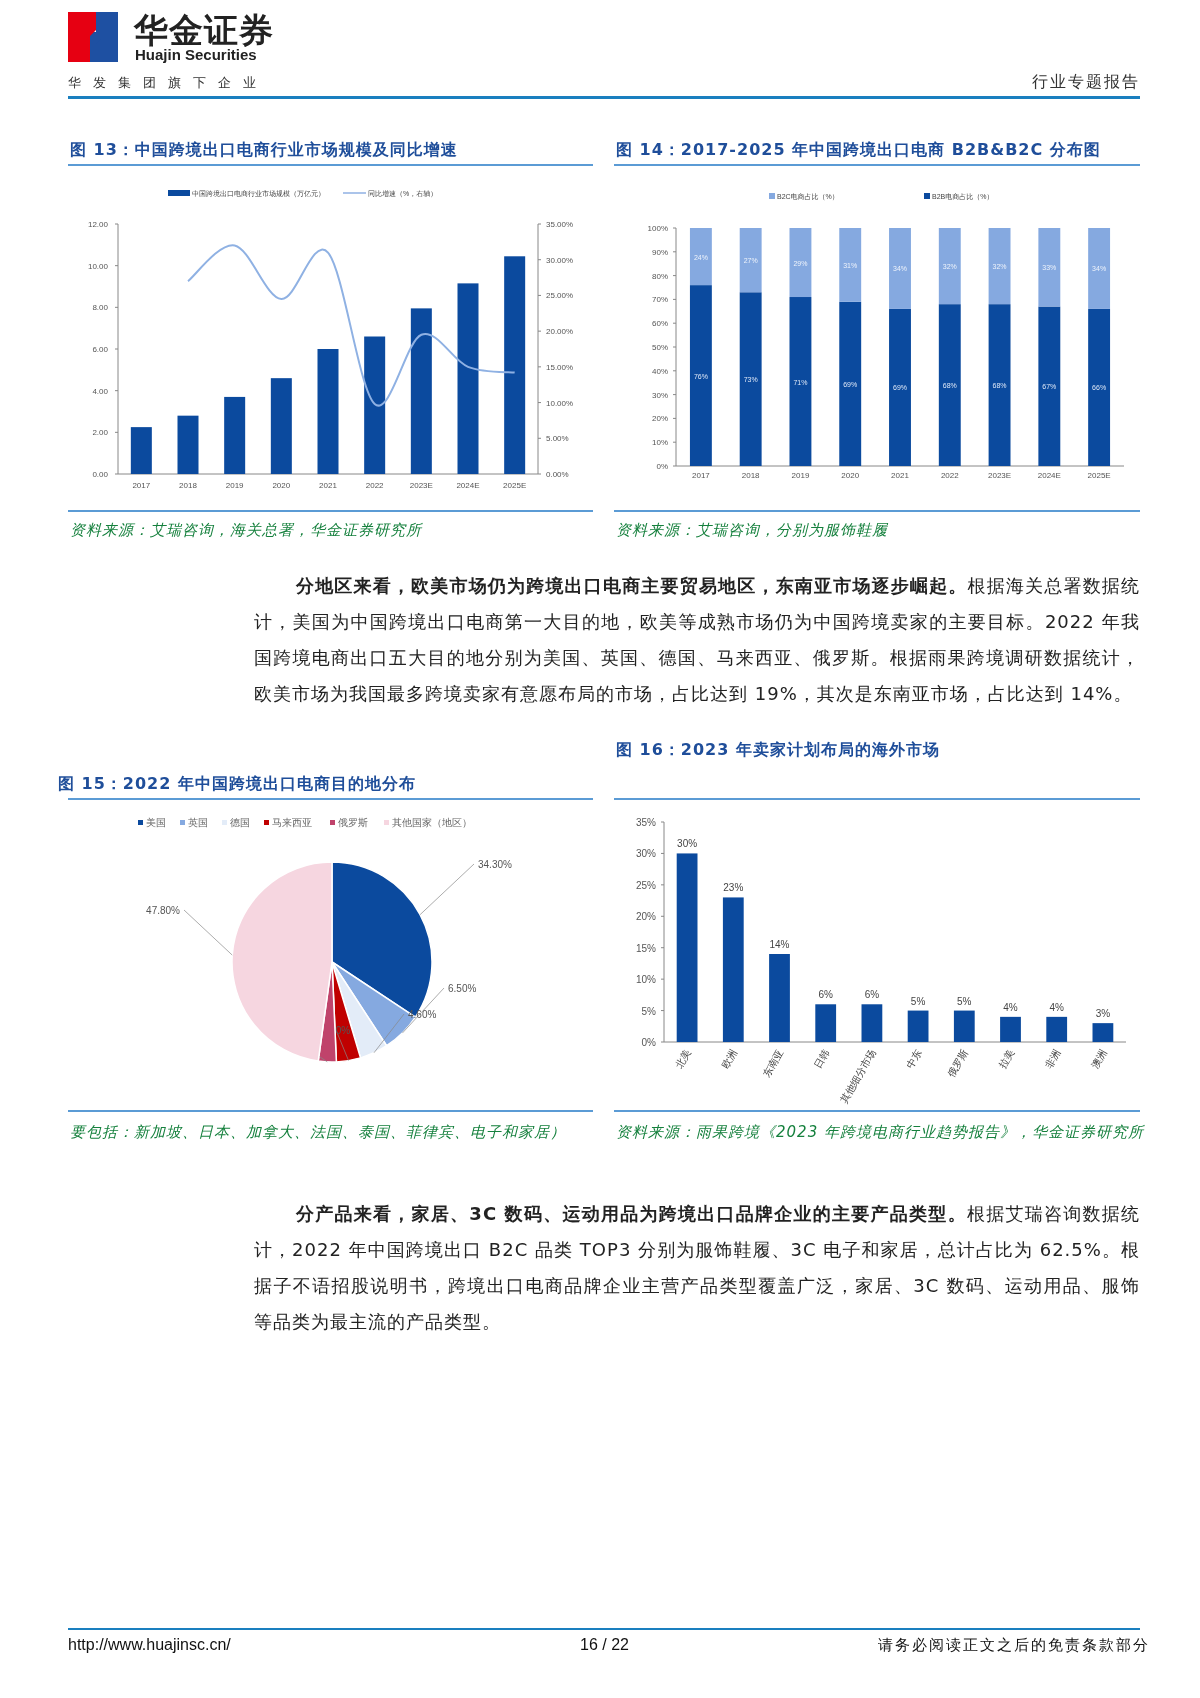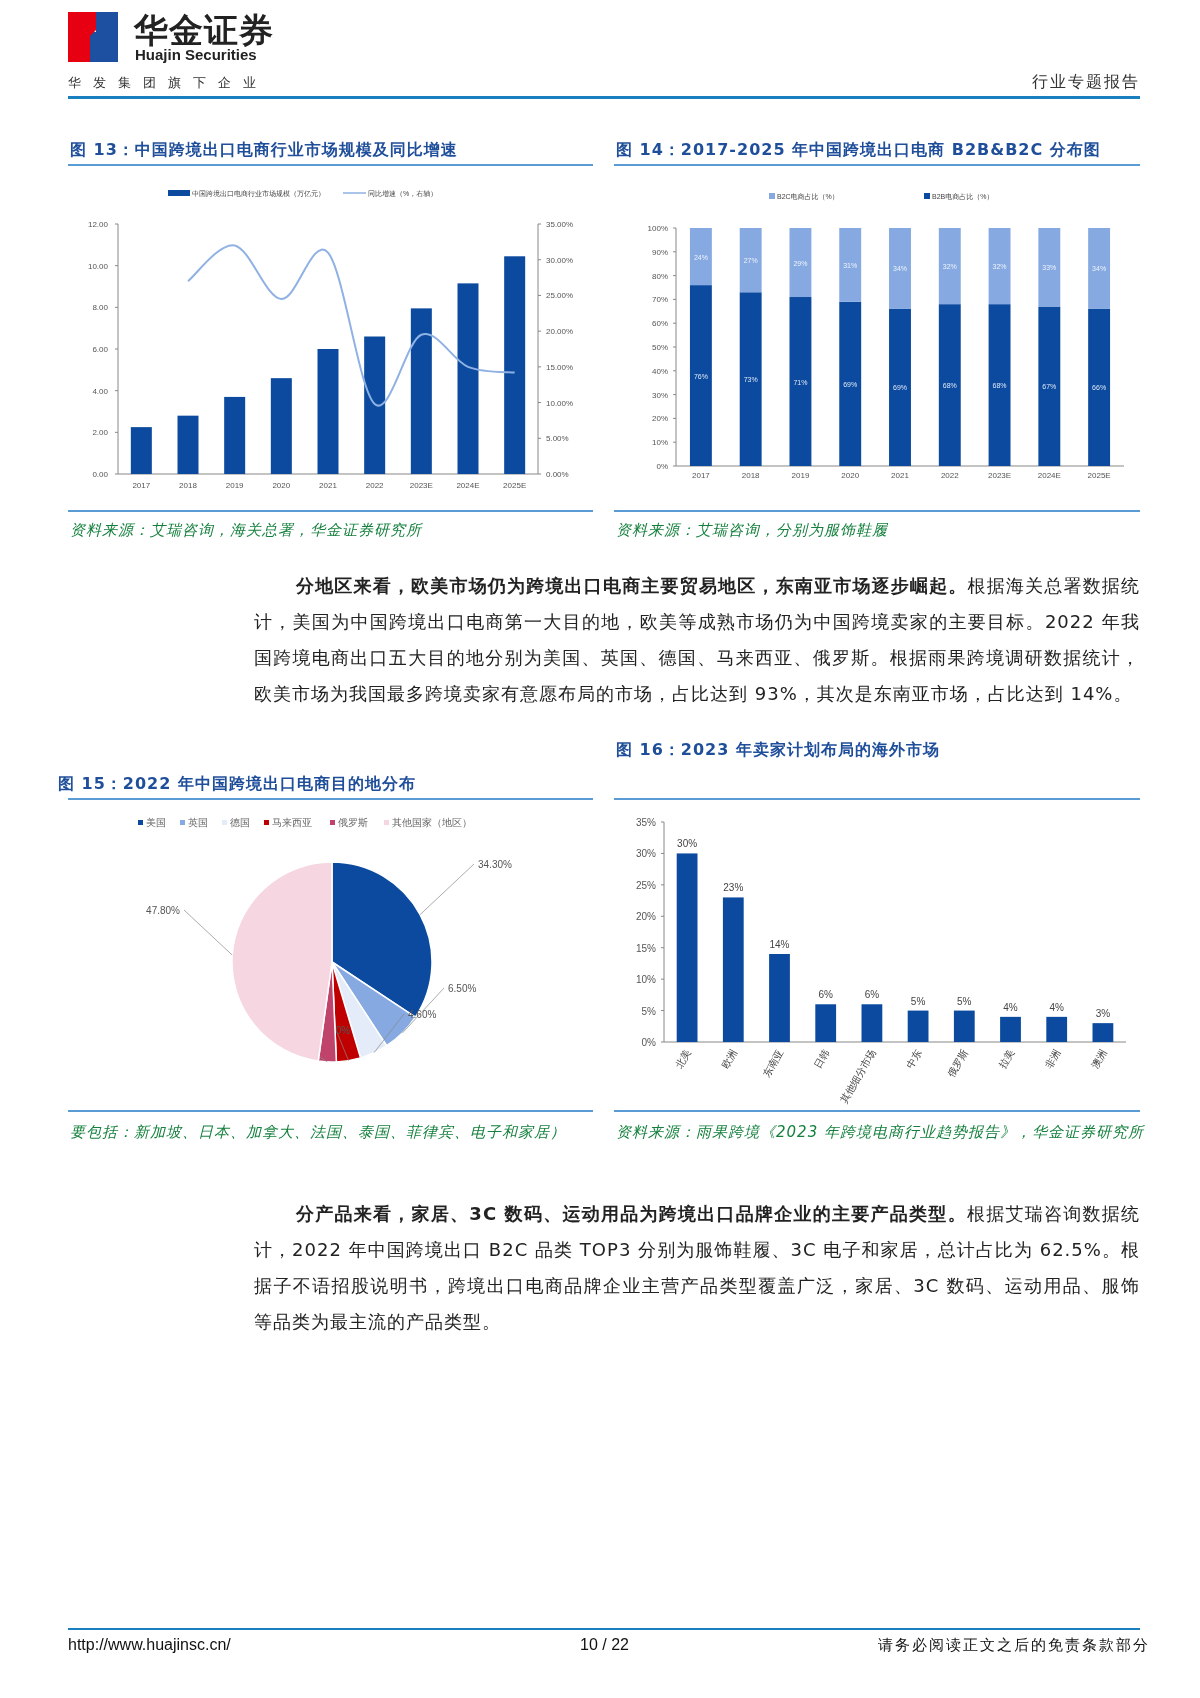--- a/index.html
+++ b/index.html
@@ -190,21 +190,21 @@
       <rect x="474.16" y="51.999999999999986" width="21.90222222222222" height="80.92" fill="#85a9e0"></rect>
       <text x="485.11111111111114" y="214.45999999999998" font-size="7" fill="#dfe8f7" text-anchor="middle">66%</text>
       <text x="485.11111111111114" y="95.45999999999998" font-size="7" fill="#eef3fb" text-anchor="middle">34%</text>
       <text x="485.11111111111114" y="302" font-size="8" fill="#555" text-anchor="middle">2025E</text>
     </svg>
 </div>
 <div class="abs fig-rule" style="left:614px;top:510px;width:526px;"></div>
 <div class="abs src" style="left:616px;top:514px;">资料来源：艾瑞咨询，分别为服饰鞋履</div>
 
 <div class="abs para" style="top:568px;">
-  <b>分地区来看，欧美市场仍为跨境出口电商主要贸易地区，东南亚市场逐步崛起。</b><span>根据海关总署数据统计，美国为中国跨境出口电商第一大目的地，欧美等成熟市场仍为中国跨境卖家的主要目标。2022 年我国跨境电商出口五大目的地分别为美国、英国、德国、马来西亚、俄罗斯。根据雨果跨境调研数据统计，欧美市场为我国最多跨境卖家有意愿布局的市场，占比达到 93%，其次是东南亚市场，占比达到 14%。</span>
+  <b>分地区来看，欧美市场仍为跨境出口电商主要贸易地区，东南亚市场逐步崛起。</b><span>根据海关总署数据统计，美国为中国跨境出口电商第一大目的地，欧美等成熟市场仍为中国跨境卖家的主要目标。2022 年我国跨境电商出口五大目的地分别为美国、英国、德国、马来西亚、俄罗斯。根据雨果跨境调研数据统计，欧美市场为我国最多跨境卖家有意愿布局的市场，占比达到 19%，其次是东南亚市场，占比达到 14%。</span>
 </div>
 
 <div class="abs fig-title" style="left:58px;top:774px;">图 15：2022 年中国跨境出口电商目的地分布</div>
 <div class="abs fig-rule" style="left:68px;top:798px;width:525px;"></div>
 <div class="abs" style="left:68px;top:806px;width:525px;height:300px;">
   <svg id="fig15-svg" width="525" height="300">
       <rect x="70" y="14" width="5" height="5" fill="#0b4a9e"></rect>
       <text x="78" y="20" font-size="10" fill="#666">美国</text>
       <rect x="112" y="14" width="5" height="5" fill="#85a9e0"></rect>
       <text x="120" y="20" font-size="10" fill="#666">英国</text>
@@ -297,14 +297,14 @@
 </div>
 <div class="abs fig-rule" style="left:614px;top:1110px;width:526px;"></div>
 <div class="abs src" style="left:616px;top:1116px;">资料来源：雨果跨境《2023 年跨境电商行业趋势报告》，华金证券研究所</div>
 
 <div class="abs para" style="top:1196px;">
   <b>分产品来看，家居、3C 数码、运动用品为跨境出口品牌企业的主要产品类型。</b><span>根据艾瑞咨询数据统计，2022 年中国跨境出口 B2C 品类 TOP3 分别为服饰鞋履、3C 电子和家居，总计占比为 62.5%。根据子不语招股说明书，跨境出口电商品牌企业主营产品类型覆盖广泛，家居、3C 数码、运动用品、服饰等品类为最主流的产品类型。</span>
 </div>
 
 <div class="abs ftr-rule"></div>
 <a class="abs ftr-url">http://www.huajinsc.cn/</a>
-<div class="abs ftr-page">10 / 22</div>
+<div class="abs ftr-page">16 / 22</div>
 <div class="abs ftr-disc">请务必阅读正文之后的免责条款部分</div>
 
 </body></html>

